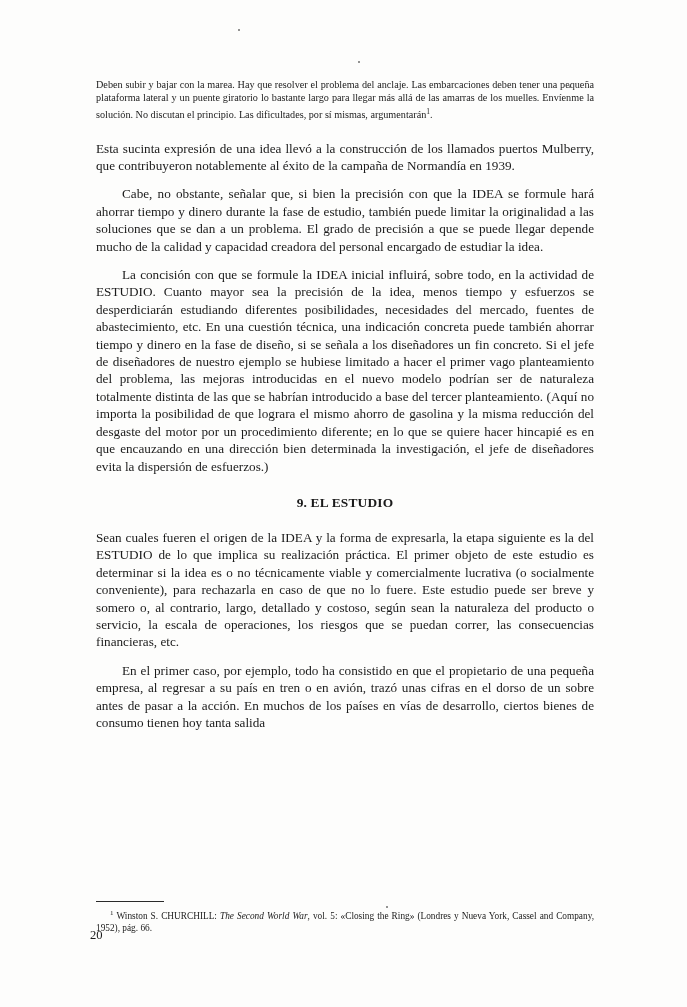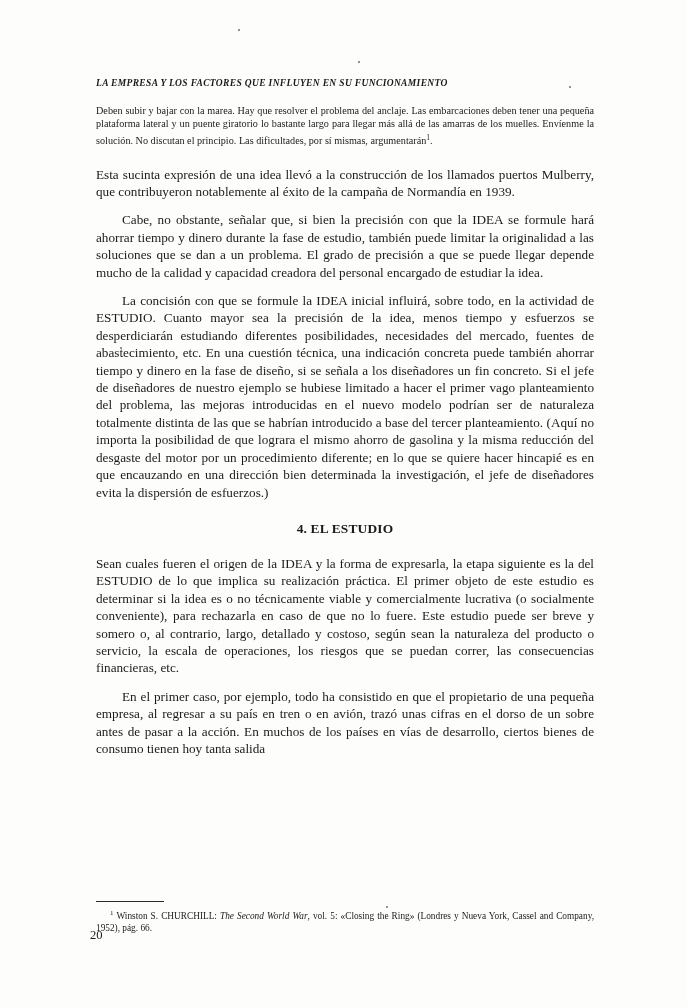--- a/index.html
+++ b/index.html
@@ -110,31 +110,30 @@
 <div class="page">
 
   <div class="dot-mark" style="left:238px; top:29px;"></div>
   <div class="dot-mark" style="left:358px; top:61px;"></div>
   <div class="dot-mark" style="left:120px; top:347px;"></div>
   <div class="dot-mark" style="left:569px; top:86px;"></div>
   <div class="dot-mark" style="left:386px; top:906px;"></div>
 
   <div class="content">
 
-    <div class="running-head">LA EMPRESA Y LOS FACTORES QUE INFLUYEN EN SU FUNCIONAMIENTO</div>
 
     <div class="small-block"><span>Deben subir y bajar con la marea. Hay que resolver el problema del anclaje. Las embarcaciones deben tener una pequeña plataforma lateral y un puente giratorio lo bastante largo para llegar más allá de las amarras de los muelles. Envíenme la solución. No discutan el principio. Las dificultades, por sí mismas, argumentarán</span><sup>1</sup><span>.</span></div>
 
     <p class="body">Esta sucinta expresión de una idea llevó a la construcción de los llamados puertos Mulberry, que contribuyeron notablemente al éxito de la campaña de Normandía en 1939.</p>
 
     <p class="body indent">Cabe, no obstante, señalar que, si bien la precisión con que la IDEA se formule hará ahorrar tiempo y dinero durante la fase de estudio, también puede limitar la originalidad a las soluciones que se dan a un problema. El grado de precisión a que se puede llegar depende mucho de la calidad y capacidad creadora del personal encargado de estudiar la idea.</p>
 
     <p class="body indent">La concisión con que se formule la IDEA inicial influirá, sobre todo, en la actividad de ESTUDIO. Cuanto mayor sea la precisión de la idea, menos tiempo y esfuerzos se desperdiciarán estudiando diferentes posibilidades, necesidades del mercado, fuentes de abastecimiento, etc. En una cuestión técnica, una indicación concreta puede también ahorrar tiempo y dinero en la fase de diseño, si se señala a los diseñadores un fin concreto. Si el jefe de diseñadores de nuestro ejemplo se hubiese limitado a hacer el primer vago planteamiento del problema, las mejoras introducidas en el nuevo modelo podrían ser de naturaleza totalmente distinta de las que se habrían introducido a base del tercer planteamiento. (Aquí no importa la posibilidad de que lograra el mismo ahorro de gasolina y la misma reducción del desgaste del motor por un procedimiento diferente; en lo que se quiere hacer hincapié es en que encauzando en una dirección bien determinada la investigación, el jefe de diseñadores evita la dispersión de esfuerzos.)</p>
 
-    <div class="section-title">4. EL ESTUDIO</div>
+    <div class="section-title">9. EL ESTUDIO</div>
 
     <p class="body">Sean cuales fueren el origen de la IDEA y la forma de expresarla, la etapa siguiente es la del ESTUDIO de lo que implica su realización práctica. El primer objeto de este estudio es determinar si la idea es o no técnicamente viable y comercialmente lucrativa (o socialmente conveniente), para rechazarla en caso de que no lo fuere. Este estudio puede ser breve y somero o, al contrario, largo, detallado y costoso, según sean la naturaleza del producto o servicio, la escala de operaciones, los riesgos que se puedan correr, las consecuencias financieras, etc.</p>
 
     <p class="body indent">En el primer caso, por ejemplo, todo ha consistido en que el propietario de una pequeña empresa, al regresar a su país en tren o en avión, trazó unas cifras en el dorso de un sobre antes de pasar a la acción. En muchos de los países en vías de desarrollo, ciertos bienes de consumo tienen hoy tanta salida</p>
 
   </div>
 
   <div class="footnote-wrap">
     <div class="fn-rule"></div>
     <p class="footnote"><sup>1</sup> <span>Winston S. CHURCHILL:</span> <i>The Second World War</i><span>, vol. 5: «Closing the Ring» (Londres y Nueva York, Cassel and Company, 1952), pág. 66.</span></p>

